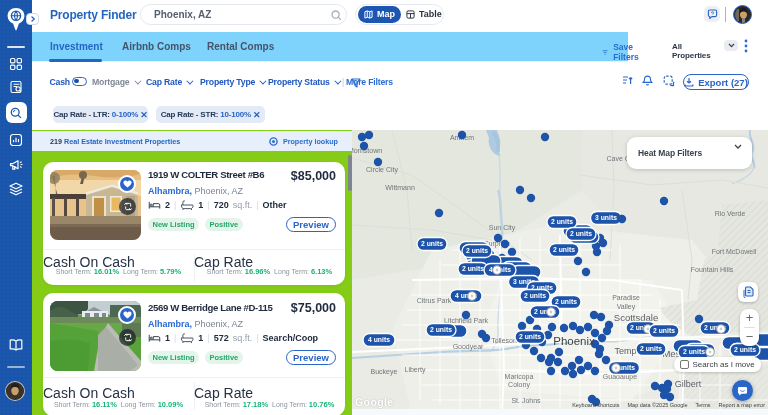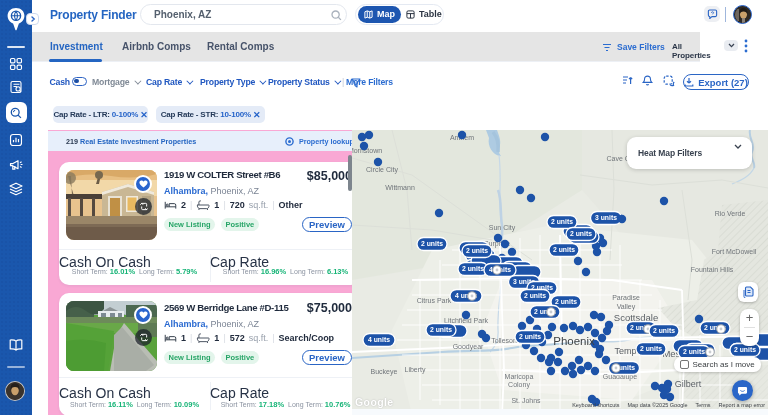--- a/index.html
+++ b/index.html
@@ -16,21 +16,21 @@
 
 #title{position:absolute;left:50px;top:8px;font-size:12px;font-weight:bold;color:#2465c2;letter-spacing:-.2px}
 #search{position:absolute;left:140px;top:4px;width:207px;height:21px;border:1px solid #e3e7ee;border-radius:11px;background:#fff;font-size:10px;font-weight:bold;color:#55606e;line-height:19px;padding-left:13px}
 #mtgroup{position:absolute;left:355px;top:3.5px;width:89px;height:21px;border:1px solid #e4e9f2;border-radius:11px;background:#fff;display:flex;align-items:center;padding:0 2px}
 #mapbtn{height:17px;border-radius:9px;background:#1d56b0;color:#fff;font-size:9px;font-weight:bold;display:flex;align-items:center;padding:0 6px;gap:4px}
 #tablebtn{color:#2b3442;font-size:9px;font-weight:bold;display:flex;align-items:center;padding:0 5px;gap:4px}
 #helpbox{position:absolute;left:704px;top:6px;width:16px;height:16px;background:#edeff3;border-radius:5px;display:flex;align-items:center;justify-content:center}
 #topdiv{position:absolute;left:725px;top:7px;width:1px;height:15px;background:#9fb6dc}
 #avatar-top{position:absolute;left:733px;top:5px;width:19px;height:19px;border-radius:50%;border:1.5px solid #2f6ad0;overflow:hidden;display:flex;align-items:center;justify-content:center;background:#2e2925}
 
-#tabs{position:absolute;left:32px;top:32px;width:668px;height:30px;border-bottom:1px solid #edf0f5;background:#e5e5e5}
+#tabs{position:absolute;left:32px;top:32px;width:596px;height:30px;border-bottom:1px solid #edf0f5;background:#7dd3fc}
 .tab{position:absolute;top:9px;font-size:10px;font-weight:bold;color:#47536a}
 .tab.on{color:#2465c2}
 #tabline{position:absolute;left:16.5px;top:27px;width:53px;height:3px;background:#2465c2;border-radius:2px}
 #savef{position:absolute;left:570px;top:10px;font-size:8.5px;font-weight:bold;color:#2b6cd0;display:flex;align-items:center;gap:5px}
 #allprop{position:absolute;left:640px;top:10px;font-size:8px;font-weight:bold;color:#2b3648;letter-spacing:-.1px}
 #chevpill{position:absolute;left:692px;top:8px;width:14px;height:11px;background:#e9ecf1;border-radius:4px;display:flex;align-items:center;justify-content:center}
 #vdots{position:absolute;left:712px;top:7px}
 
 #filters{position:absolute;left:32px;top:62px;width:736px;height:34px;background:#fff}
 .f{position:absolute;top:15px;font-size:8.7px;font-weight:bold;letter-spacing:-.2px;white-space:nowrap}
@@ -39,21 +39,21 @@
 .chev{display:inline-block;width:5px;height:5px;border-right:1.3px solid currentColor;border-bottom:1.3px solid currentColor;transform:rotate(45deg) translateY(-2px);margin-left:4px}
 #toggle{position:absolute;left:40px;top:14.5px;width:15px;height:9px;border:1.3px solid #2d63c4;border-radius:5px;background:#fff}
 #toggle i{position:absolute;left:1px;top:1px;width:4.5px;height:4.5px;border-radius:50%;background:#1d4fa5}
 #export{position:absolute;left:651px;top:12px;width:66px;height:16px;border:1.2px solid #2a65c5;border-radius:9px;color:#2a65c5;font-size:9.5px;font-weight:bold;display:flex;align-items:center;justify-content:center;gap:4px;background:#fdfdff}
 .ricon{position:absolute;top:13px}
 
 .chip{position:absolute;top:106px;height:17px;background:#e4ebf7;border-radius:5px;font-size:8px;white-space:nowrap;font-weight:bold;color:#253a59;display:flex;align-items:center;justify-content:center;letter-spacing:-.2px}
 .chip b{color:#2563c9}
 .chip .x{color:#2563c9;font-size:9px;margin-left:2px}
 
-#list{position:absolute;left:48px;top:130px;width:320px;height:285px;background:#f9a8d4}
+#list{position:absolute;left:32px;top:130px;width:320px;height:285px;background:#84cc16}
 #listhead{position:absolute;left:0;top:1px;width:320px;height:20px;background:#e7effb;display:flex;align-items:center;font-size:7.2px;font-weight:bold}
 .card{position:absolute;left:11px;width:302px;background:#fff;border-radius:10px;box-shadow:0 1px 3px rgba(30,60,120,.08)}
 .photo{position:absolute;left:7px;top:8px;width:91px;height:70px;border-radius:8px;overflow:hidden}
 .heartb{position:absolute;width:18px;height:18px;border-radius:50%;background:#2964cd;border:2px solid #fff;display:flex;align-items:center;justify-content:center}
 .swapb{position:absolute;width:17px;height:17px;border-radius:50%;background:rgba(25,30,40,.72);display:flex;align-items:center;justify-content:center}
 .ctitle{position:absolute;left:105px;font-size:9.6px;font-weight:bold;color:#1f2a3c;letter-spacing:-.35px;white-space:nowrap}
 .cprice{position:absolute;right:9px;font-size:12.5px;font-weight:bold;color:#1f2a3c}
 .cloc{position:absolute;left:105px;font-size:9px;color:#7b8494}
 .cloc b{color:#2a6ad1;font-weight:bold}
 .crow{position:absolute;left:105px;font-size:9px;color:#222c3e;display:flex;align-items:center;gap:4px}

